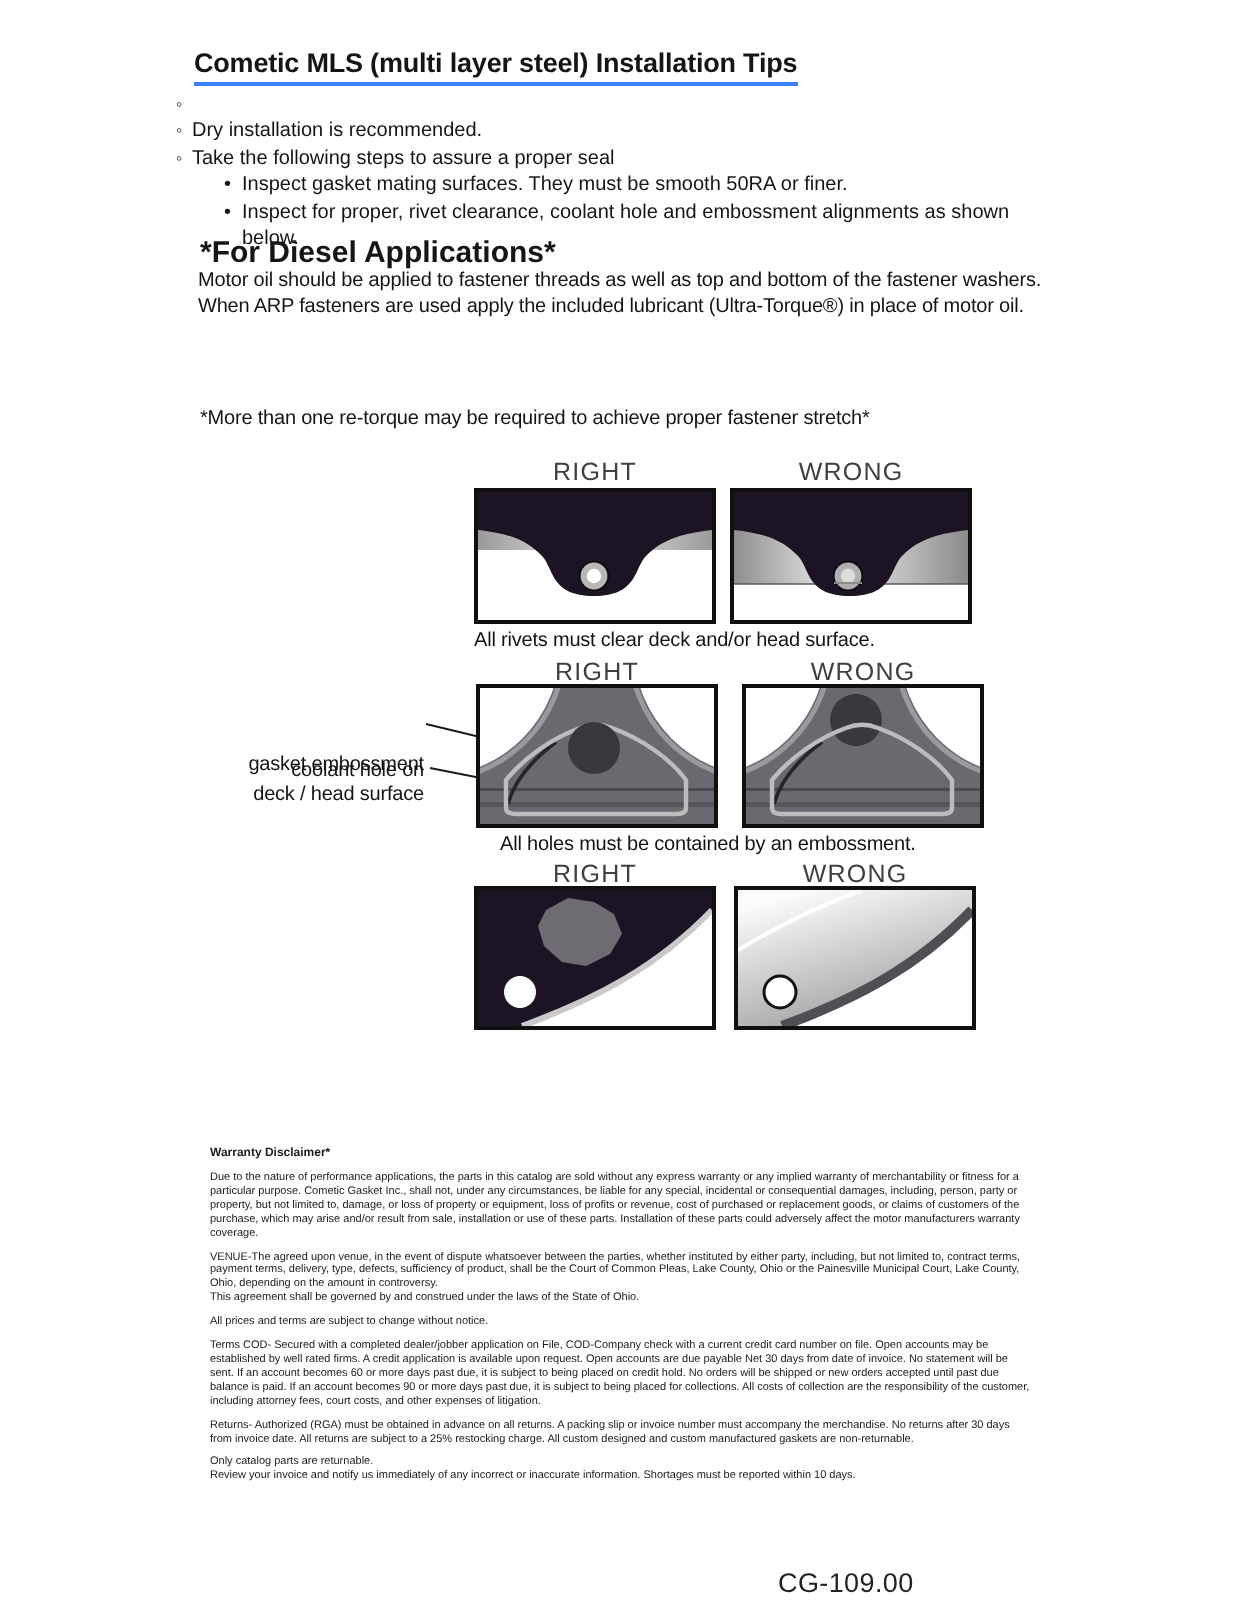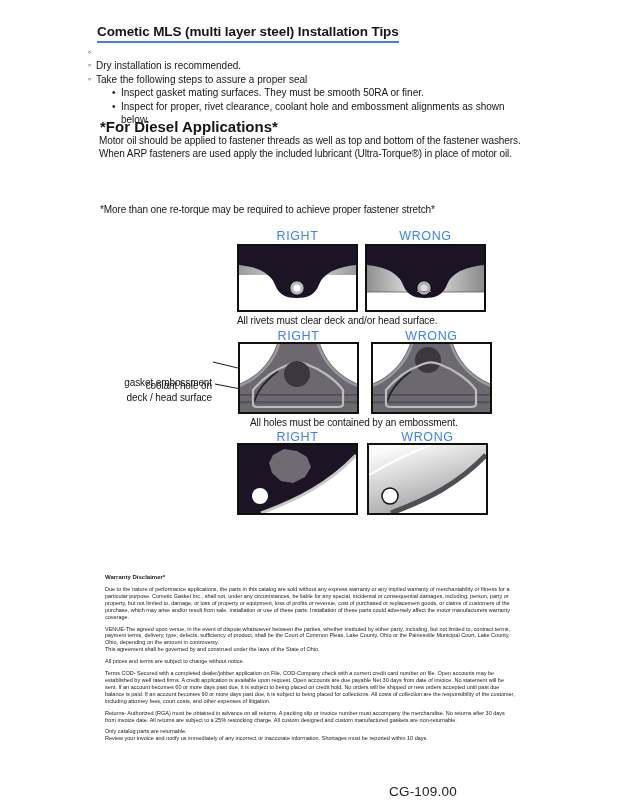--- a/index.html
+++ b/index.html
@@ -19,21 +19,21 @@
   .bmark{width:8px;flex:0 0 8px;font-size:9px;}
   .brow.sub{padding-left:24px;}
   .brow.sub .bmark{width:9px;flex:0 0 9px;font-size:10px;}
   
   #diesel-heading{left:100px;top:118px;font-size:15px;font-weight:bold;}
   .bodytext{font-size:10px;line-height:13.2px;letter-spacing:-0.1px;white-space:pre-line;width:440px;}
   #diesel-p1{left:83px;top:134px;margin-left:16px;}
   #diesel-p2{left:100px;top:164px;}
   #diesel-note{left:100px;top:194px;font-size:10px;letter-spacing:-0.1px;margin-top:10px;}
   
-  .figlabel{font-size:12.5px;letter-spacing:0.6px;color:#3b82f6;text-align:center;width:121px;}
+  .figlabel{font-size:12.5px;letter-spacing:0.6px;color:#404040;text-align:center;width:121px;}
   .figbox{width:117px;height:64px;border:2px solid #101010;background:#fff;}
   .figbox.tall{height:68px;}
   .figbox svg{display:block;}
   .caption{font-size:10px;letter-spacing:-0.1px;color:#141414;white-space:pre-line;line-height:11.5px;}
   #r1-label-right{left:237px;top:229px;} #r1-label-wrong{left:365px;top:229px;}
   #r1-box-right{left:237px;top:244px;}  #r1-box-wrong{left:365px;top:244px;}
   #r1-caption{left:237px;top:315px;}
   #r2-label-right{left:238px;top:329px;} #r2-label-wrong{left:371px;top:329px;}
   #r2-box-right{left:238px;top:342px;}  #r2-box-wrong{left:371px;top:342px;}
   #r2-caption{left:250px;top:417px;}

